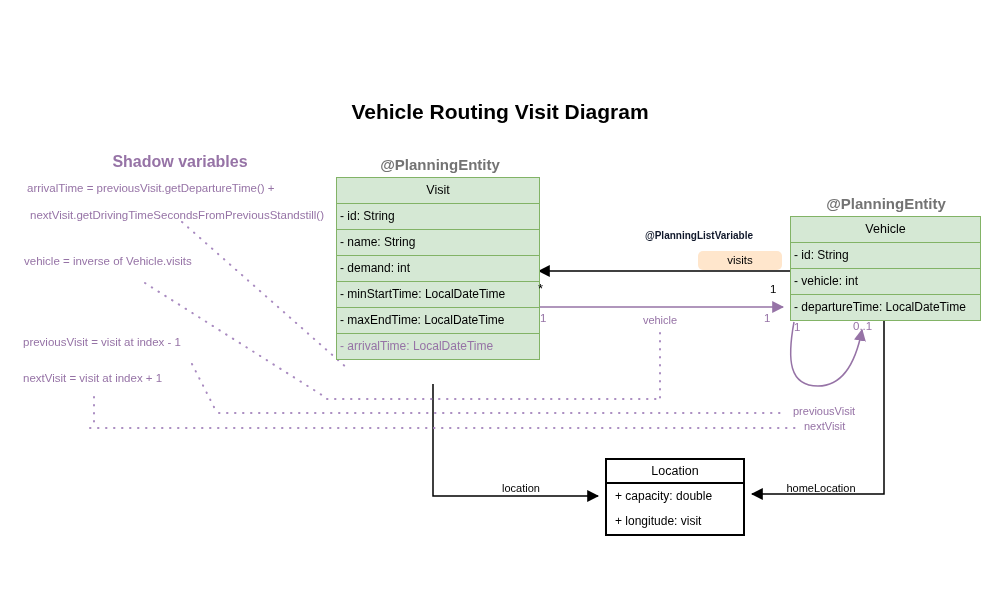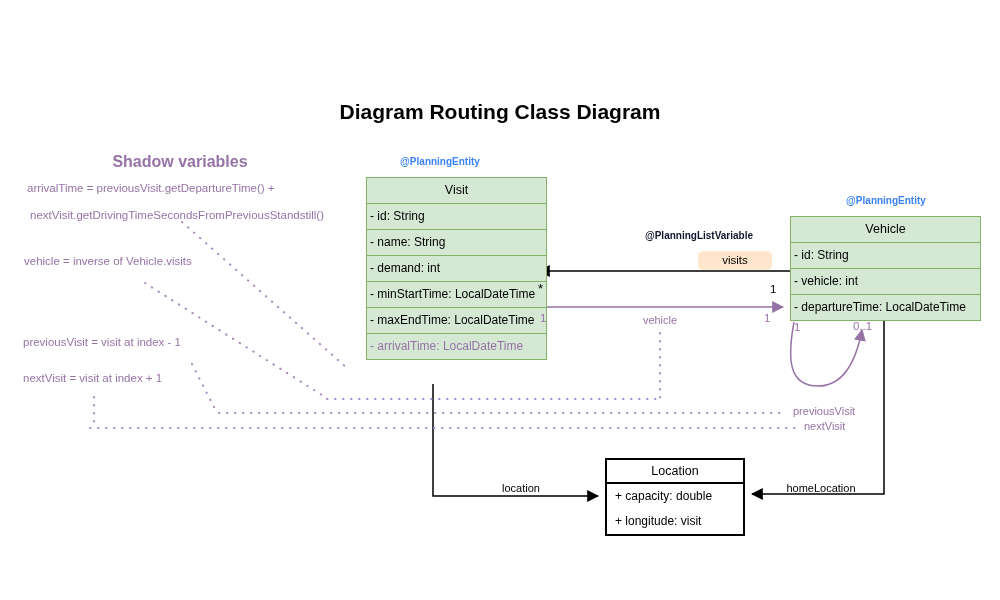--- a/index.html
+++ b/index.html
@@ -5,21 +5,21 @@
   html,body{margin:0;padding:0;background:#fff;}
   .canvas{
     position:relative;width:1000px;height:600px;background:#ffffff;overflow:hidden;
     font-family:"Liberation Sans", sans-serif;color:#000;
   }
   .abs{position:absolute;white-space:nowrap;}
   .centered{transform:translateX(-50%);}
   .title{font-size:21px;font-weight:bold;color:#000;}
   .shadow-heading{font-size:16px;font-weight:bold;color:#9673a6;}
   .formula{font-size:11.5px;color:#9673a6;}
-  .entity-ann{font-size:10px;font-weight:bold;color:#3b82f6;}
+  .entity-ann{font-size:15px;font-weight:bold;color:#737373;}
   .listvar-ann{font-size:10px;font-weight:bold;color:#0f172a;}
   .uml-class{position:absolute;box-sizing:border-box;font-size:12px;}
   .uml-green{background:#d5e8d4;border:1px solid #82b366;}
   .uml-green .uml-header{line-height:25px;text-align:center;font-size:12.5px;}
   .uml-green .uml-row{line-height:25px;border-top:1px solid #82b366;padding-left:3px;}
   .uml-row.shadow-attr{color:#9673a6;}
   .uml-white{background:#ffffff;border:2px solid #000;}
   .uml-white .uml-header{line-height:22px;text-align:center;border-bottom:2px solid #000;font-size:12.5px;}
   .uml-white .uml-row{line-height:25px;padding-left:8px;}
   .pill{background:#ffe6cc;border-radius:5px;text-align:center;font-size:11.5px;line-height:19px;}
@@ -60,34 +60,34 @@
       <path d="M 145 283 L 325 397"></path>
       <path d="M 327 399 L 660 399"></path>
       <path d="M 660 333 L 660 399"></path>
       <path d="M 192 364 L 215 409"></path>
       <path d="M 219 413 L 787 413"></path>
       <path d="M 94 397 L 94 427"></path>
       <path d="M 90 428 L 799 428"></path>
     </g>
   </svg>
 
-  <div class="abs centered title" style="left:500px;top:100px;">Diagram Routing Class Diagram</div>
+  <div class="abs centered title" style="left:500px;top:100px;">Vehicle Routing Visit Diagram</div>
 
   <div class="abs centered shadow-heading" style="left:180px;top:153px;">Shadow variables</div>
   <div class="abs formula" style="left:27px;top:182px;">arrivalTime = previousVisit.getDepartureTime() +</div>
   <div class="abs formula" style="left:30px;top:209px;">nextVisit.getDrivingTimeSecondsFromPreviousStandstill()</div>
   <div class="abs formula" style="left:24px;top:255px;">vehicle = inverse of Vehicle.visits</div>
   <div class="abs formula" style="left:23px;top:336px;">previousVisit = visit at index - 1</div>
   <div class="abs formula" style="left:23px;top:372px;">nextVisit = visit at index + 1</div>
 
   <div class="abs centered entity-ann" style="left:440px;top:156px;">@PlanningEntity</div>
   <div class="abs centered entity-ann" style="left:886px;top:195px;">@PlanningEntity</div>
   <div class="abs centered listvar-ann" style="left:699px;top:230px;">@PlanningListVariable</div>
 
-  <div class="uml-class uml-green" style="left:366px;top:177px;width:181px;">
+  <div class="uml-class uml-green" style="left:336px;top:177px;width:204px;">
     <div class="uml-header">Visit</div>
     <div class="uml-row">- id: String</div>
     <div class="uml-row">- name: String</div>
     <div class="uml-row">- demand: int</div>
     <div class="uml-row">- minStartTime: LocalDateTime</div>
     <div class="uml-row">- maxEndTime: LocalDateTime</div>
     <div class="uml-row shadow-attr">- arrivalTime: LocalDateTime</div>
   </div>
 
   <div class="uml-class uml-green" style="left:790px;top:216px;width:191px;">
@@ -96,21 +96,21 @@
     <div class="uml-row">- vehicle: int</div>
     <div class="uml-row">- departureTime: LocalDateTime</div>
   </div>
 
   <div class="uml-class uml-white" style="left:605px;top:458px;width:140px;">
     <div class="uml-header">Location</div>
     <div class="uml-row">+ capacity: double</div>
     <div class="uml-row">+ longitude: visit</div>
   </div>
 
-  <div class="abs pill" style="left:698px;top:251px;width:74px;height:19px;">visits</div>
+  <div class="abs pill" style="left:698px;top:251px;width:84px;height:19px;">visits</div>
 
   <div class="abs star" style="left:538px;top:281px;">*</div>
   <div class="abs mult" style="left:770px;top:283px;">1</div>
 
   <div class="abs mult-purple" style="left:540px;top:312px;">1</div>
   <div class="abs centered purple-label" style="left:660px;top:314px;">vehicle</div>
   <div class="abs mult-purple" style="left:764px;top:312px;">1</div>
 
   <div class="abs mult-purple" style="left:794px;top:321px;">1</div>
   <div class="abs mult-purple" style="left:840px;top:320px;padding-left:13px;">0..1</div>

